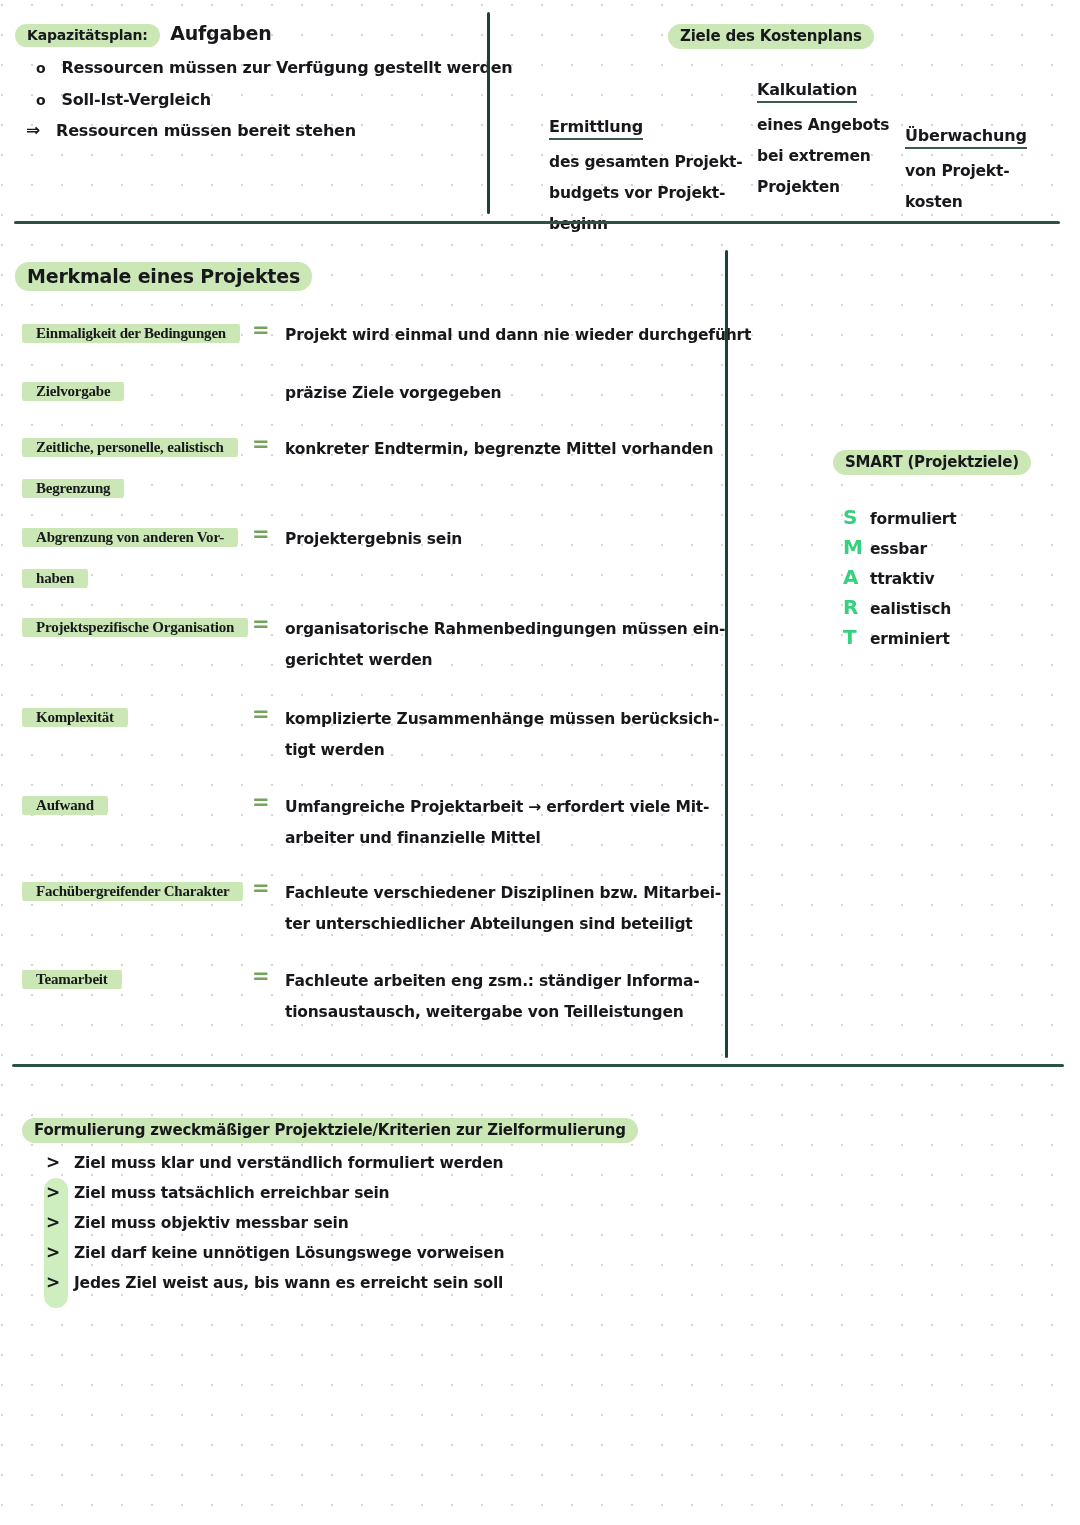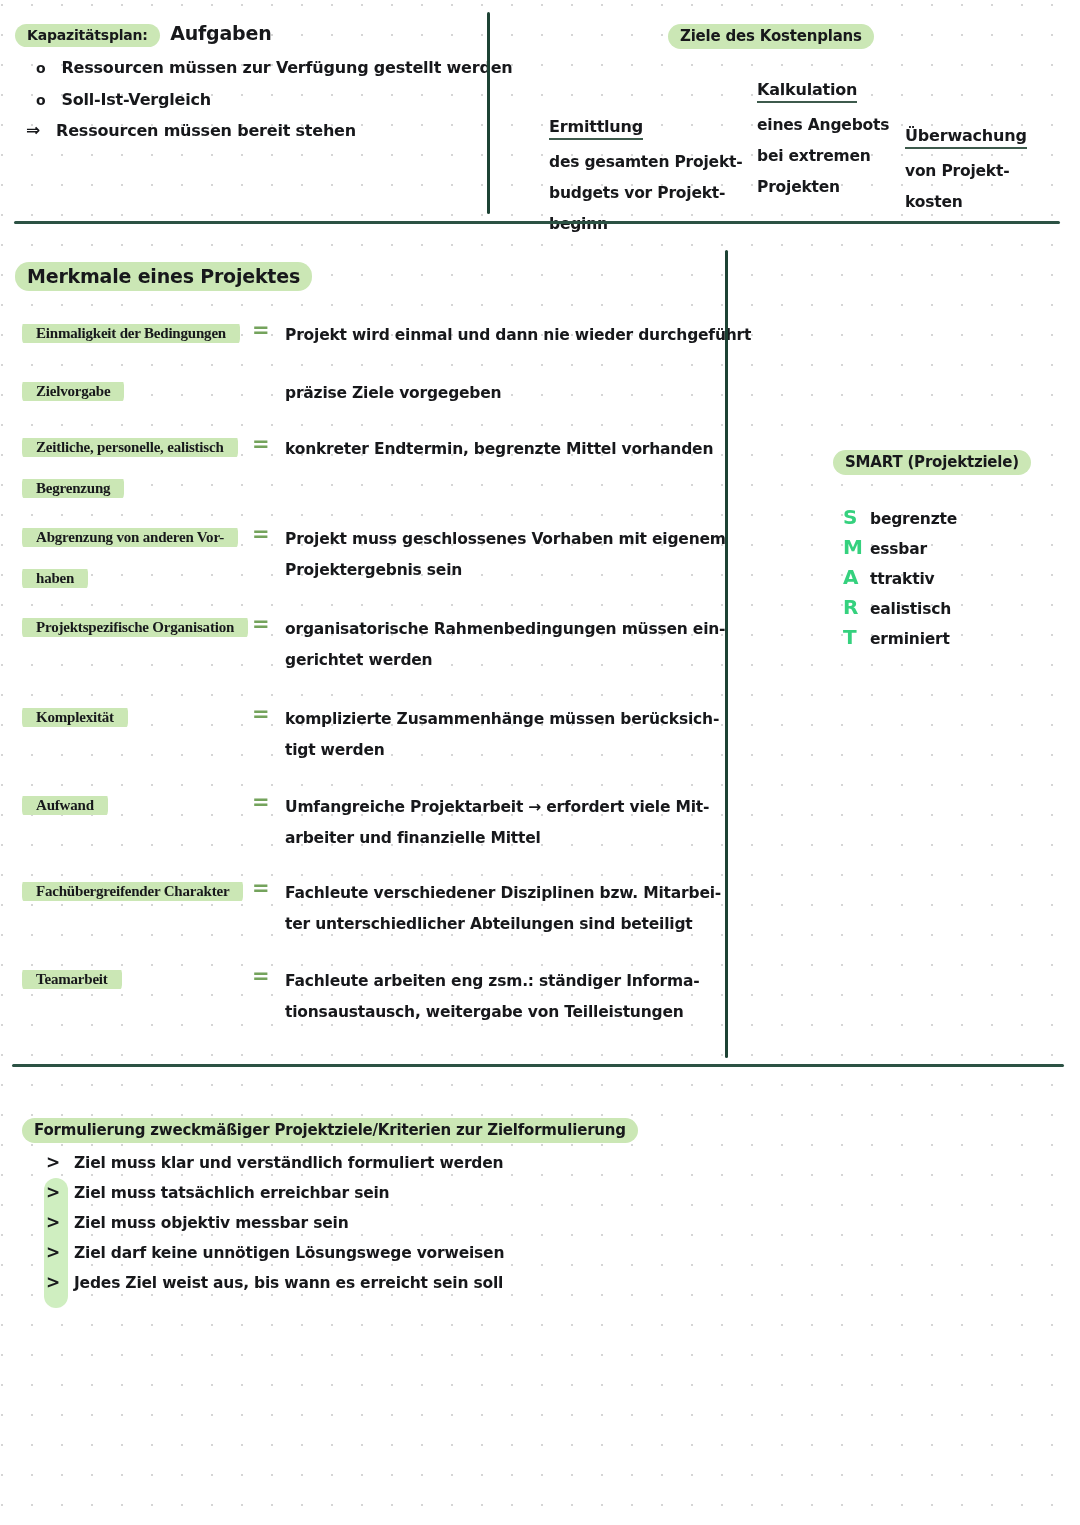--- a/index.html
+++ b/index.html
@@ -176,21 +176,20 @@
     </div>
   </div>
 
   <div class="m-row" style="top:524px;">
     <div class="m-term">
       <span class="hl-line hide-if-empty">Abgrenzung von anderen Vor-</span>
       <span class="hl-line t2 hide-if-empty">haben</span>
     </div>
     <span class="m-eq hide-if-empty">=</span>
     <div class="m-def">
-      <div class="hide-if-empty">Projekt muss geschlossenes Vorhaben mit eigenem</div>
       <div class="hide-if-empty">Projektergebnis sein</div>
     </div>
   </div>
 
   <div class="m-row" style="top:614px;">
     <div class="m-term">
       <span class="hl-line hide-if-empty">Projektspezifische Organisation</span>
 
     </div>
     <span class="m-eq hide-if-empty">=</span>
@@ -249,21 +248,21 @@
   </div>
 
   <div class="abs v-divider" style="left:725px;top:250px;height:808px;"></div>
 
   <div class="abs" style="left:833px;top:450px;">
     <span class="pill" style="font-size:15px;">SMART (Projektziele)</span>
   </div>
   <div class="abs" style="left:843px;top:505px;">
     <div class="smart-item">
       <span class="smart-letter">S</span>
-      <span class="smart-rest">begrenzte</span>
+      <span class="smart-rest">formuliert</span>
     </div>
     <div class="smart-item">
       <span class="smart-letter">M</span>
       <span class="smart-rest">essbar</span>
     </div>
     <div class="smart-item">
       <span class="smart-letter">A</span>
       <span class="smart-rest">ttraktiv</span>
     </div>
     <div class="smart-item">

